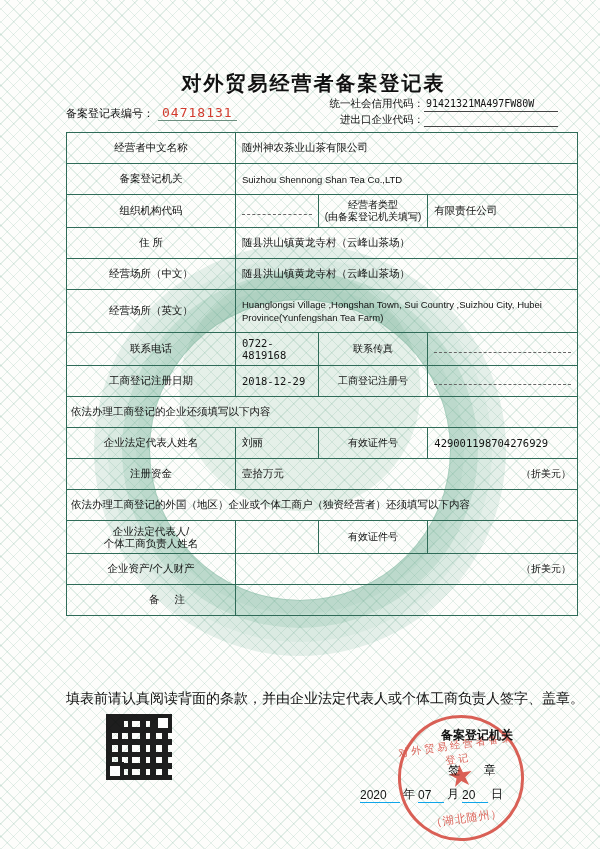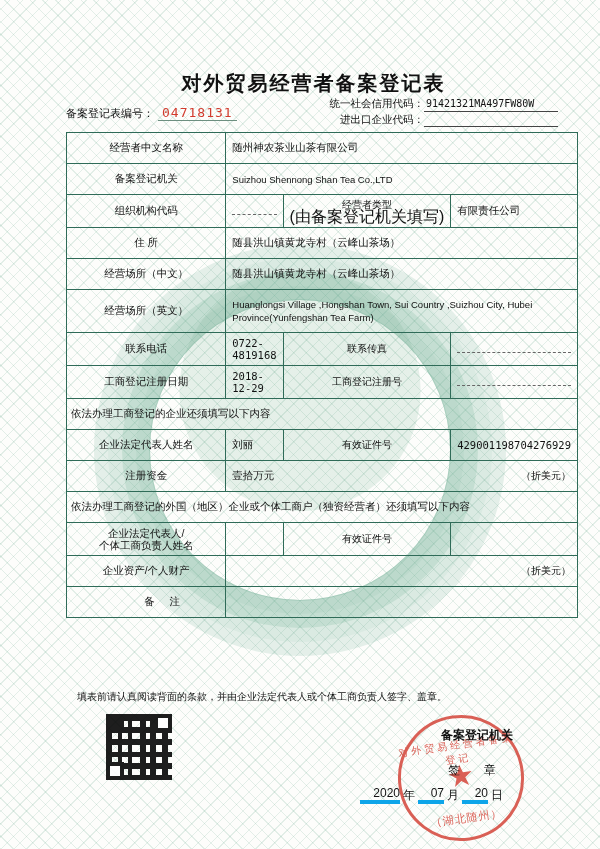--- a/index.html
+++ b/index.html
@@ -84,23 +84,23 @@
   .mono{font-family:"DejaVu Sans Mono","Liberation Mono",monospace;font-size:10px;}
   .dashline{display:inline-block;width:100%;border-bottom:1px dashed #666;height:9px;}
   .sectionrow td{height:20px;font-size:10.5px;padding-left:2px;border-left:none;border-right:none;}
   .section{
     border-left:1px solid #2f6b58!important;
     border-right:1px solid #2f6b58!important;
     padding-left:4px!important;
   }
   .right-note{float:right;font-size:10px;color:#111;}
   .note-line{
-    position:absolute;left:77px;top:690px;font-size:10px;color:#111;
-  }
-  .twoline{line-height:12px;font-size:16px;}
+    position:absolute;left:66px;top:690px;font-size:14px;color:#111;
+  }
+  .twoline{line-height:12px;font-size:10px;}
   .remark td{height:50px;vertical-align:middle;}
 
   
   .qr{
     position:absolute;left:106px;top:714px;width:66px;height:66px;
     background:
       linear-gradient(90deg,#000 0 6px,transparent 6px 12px,#000 12px 16px,transparent 16px 22px,#000 22px 26px,transparent 26px 34px,#000 34px 40px,transparent 40px 44px,#000 44px 50px,transparent 50px 56px,#000 56px 62px,transparent 62px 66px),
       linear-gradient(0deg,#000 0 5px,transparent 5px 11px,#000 11px 17px,transparent 17px 23px,#000 23px 28px,transparent 28px 35px,#000 35px 41px,transparent 41px 47px,#000 47px 53px,transparent 53px 59px,#000 59px 66px);
     background-blend-mode:multiply;
     opacity:.88;
@@ -135,21 +135,21 @@
   .sign-block{
     position:absolute;right:48px;top:718px;text-align:center;width:150px;
     font-size:12px;color:#111;margin-top:9px;
   }
   .sign-block .t1{font-weight:bold;font-size:12px;}
   .sign-block .t2{margin-top:18px;letter-spacing:10px;font-size:12px;}
   .date-line{
     position:absolute;left:360px;top:786px;font-size:12px;color:#111;
     display:flex;align-items:flex-end;gap:3px;
   }
-  .date-line .u{display:inline-block;min-width:26px;border-bottom:4px solid #0ea5e9;text-align:right;}
+  .date-line .u{display:inline-block;min-width:26px;border-bottom:1px solid #0ea5e9;text-align:left;}
   .date-line .y{min-width:40px;}
 </style>
 </head>
 <body>
 
 <div class="bg-pattern"></div>
 <div class="bg-rings"></div>
 
 <div class="page">
 

